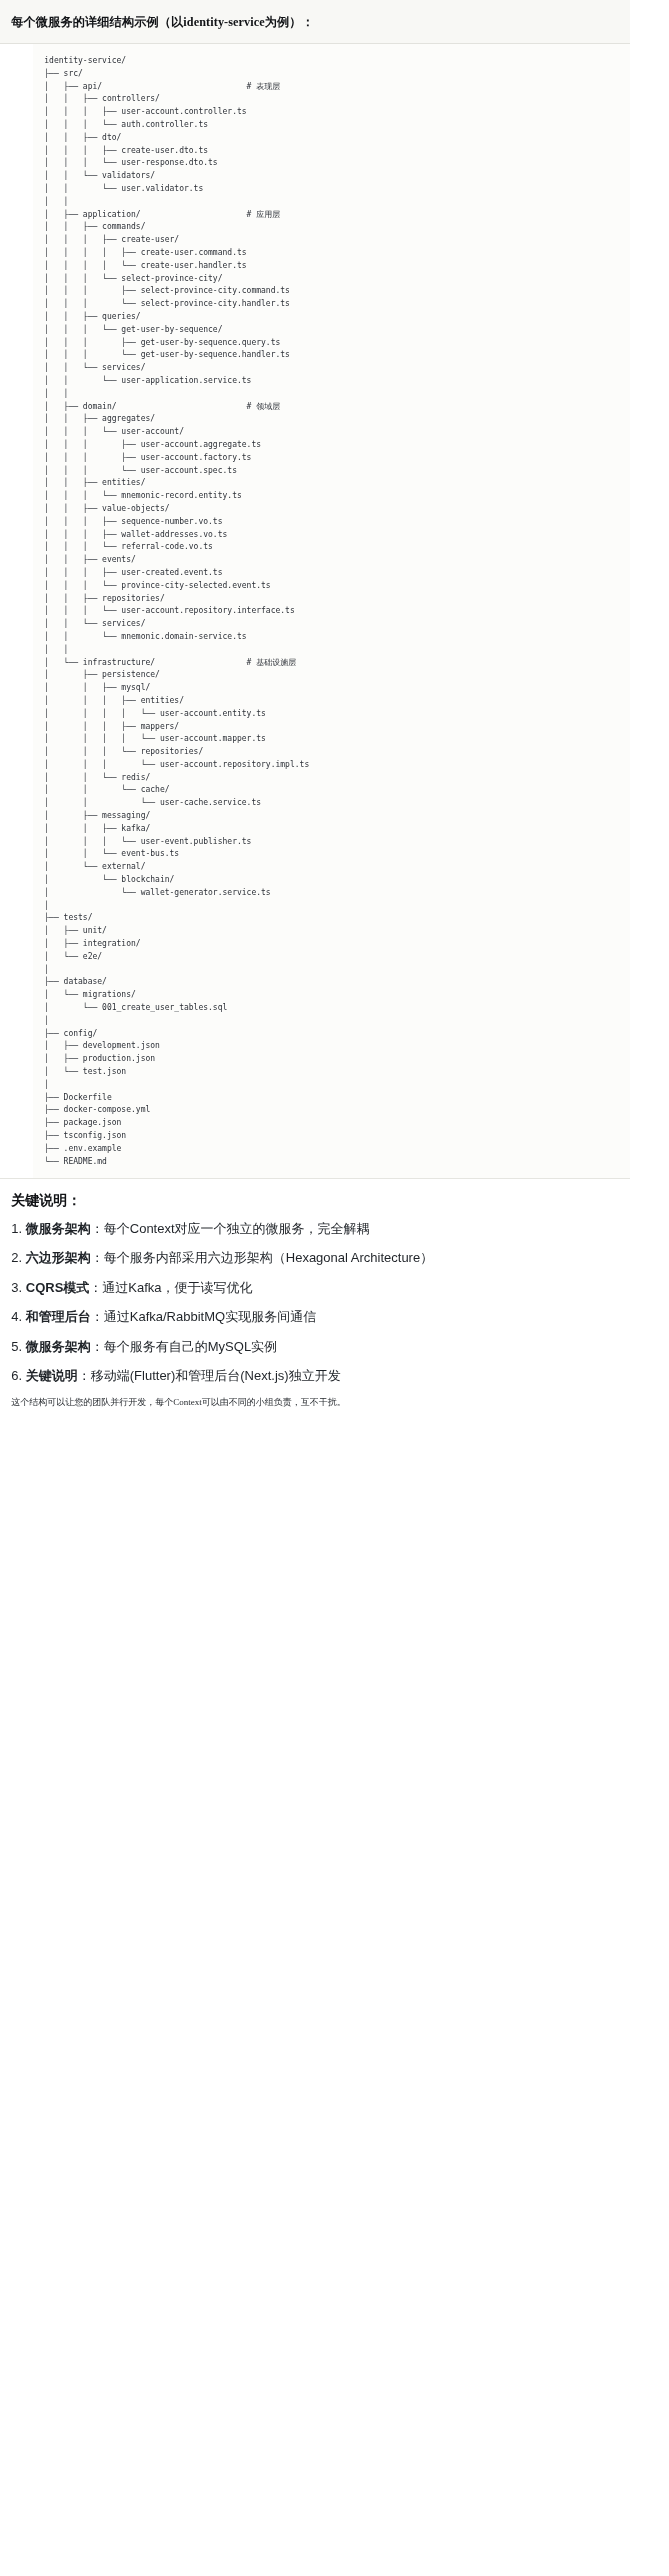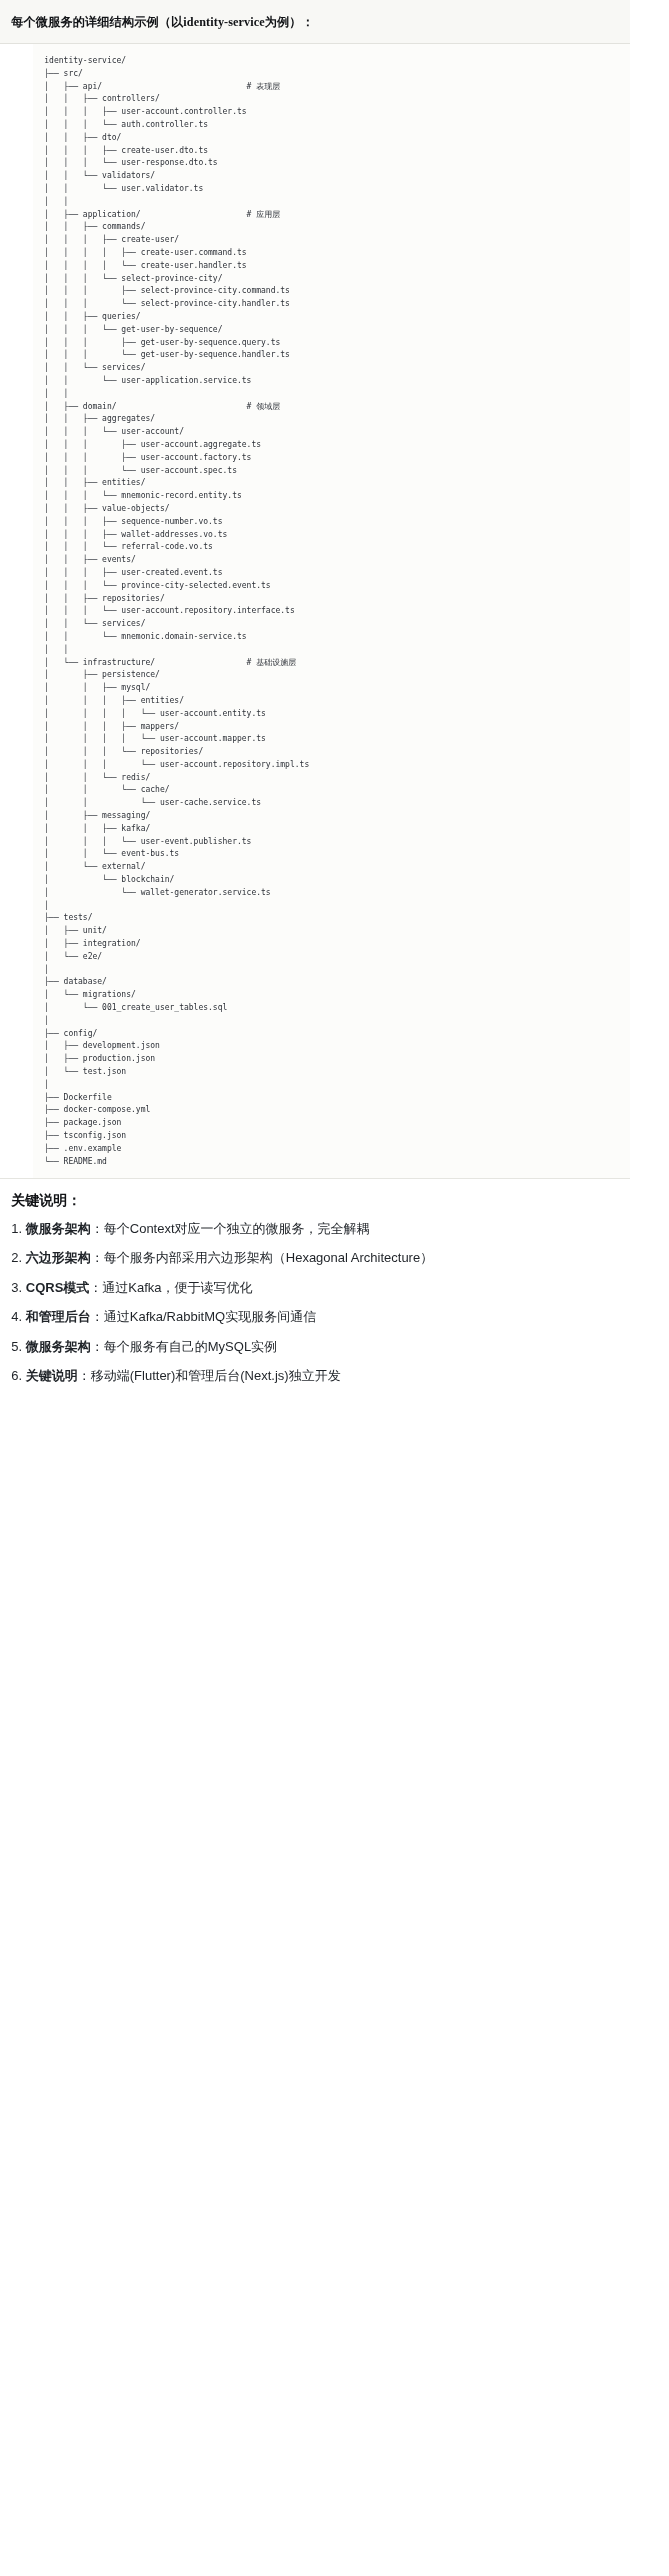--- a/index.html
+++ b/index.html
@@ -199,16 +199,17 @@
   <div class="keypoints">
     <h2 class="kp-title">关键说明：</h2>
     <ol class="kp-list" id="kp-list">
         <li><span class="kp-term">微服务架构</span><span>：</span><span>每个Context对应一个独立的微服务，完全解耦</span></li>
         <li><span class="kp-term">六边形架构</span><span>：</span><span>每个服务内部采用六边形架构（Hexagonal Architecture）</span></li>
         <li><span class="kp-term">CQRS模式</span><span>：</span><span>通过Kafka，便于读写优化</span></li>
         <li><span class="kp-term">和管理后台</span><span>：</span><span>通过Kafka/RabbitMQ实现服务间通信</span></li>
         <li><span class="kp-term">微服务架构</span><span>：</span><span>每个服务有自己的MySQL实例</span></li>
         <li><span class="kp-term">关键说明</span><span>：</span><span>移动端(Flutter)和管理后台(Next.js)独立开发</span></li>
       </ol>
+    <p class="kp-outro">这个结构可以让您的团队并行开发，每个Context可以由不同的小组负责，互不干扰。</p>
   </div>
 
 </div>
 
 
 </body></html>

